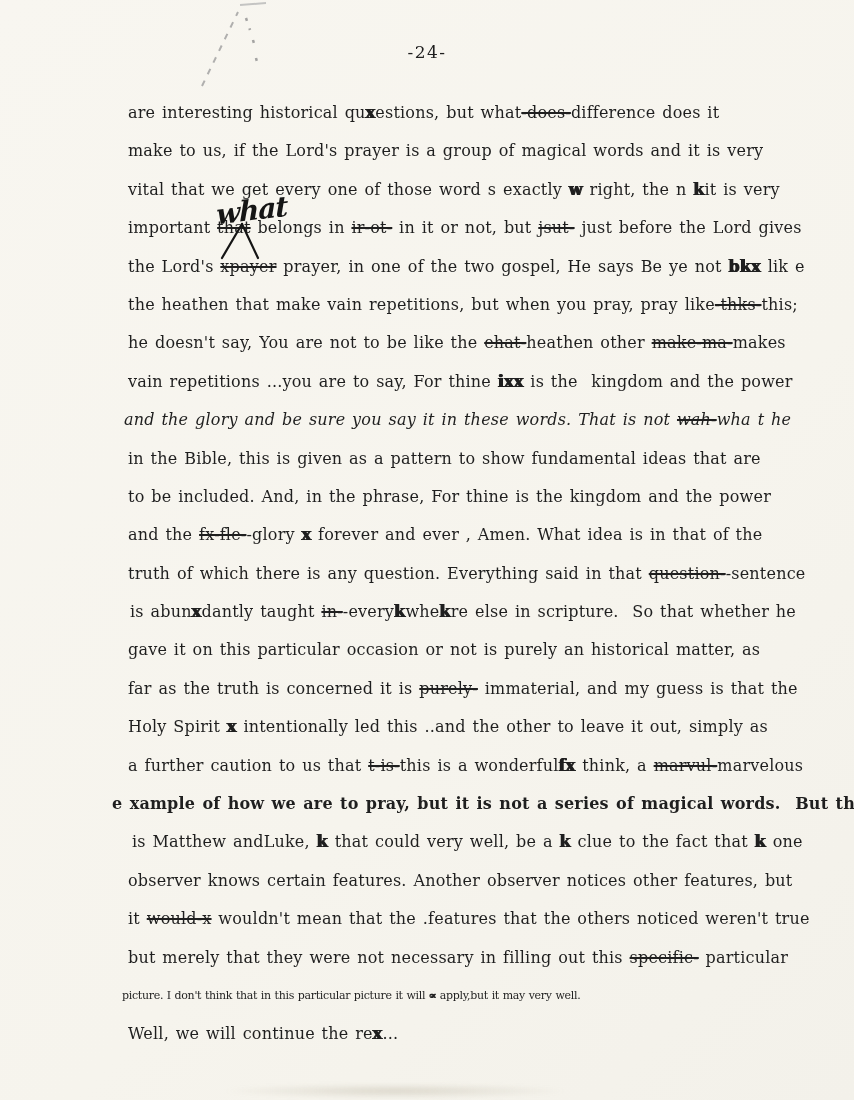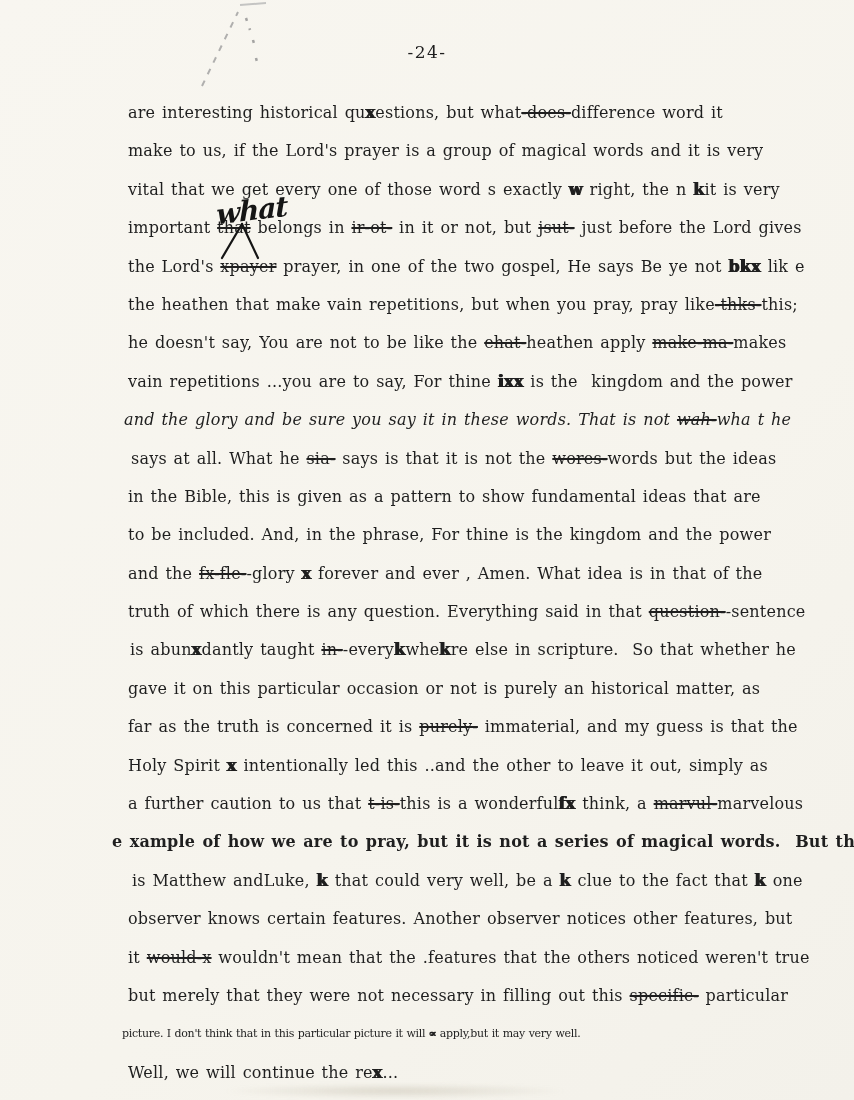--- a/index.html
+++ b/index.html
@@ -74,30 +74,29 @@
 
   <svg class="pencil-svg" width="130" height="88" viewBox="0 0 130 88">
     <path d="M52 84 L88 10" stroke="#9d9d9d" stroke-width="2" stroke-dasharray="6 7" fill="none" opacity="0.8"></path>
     <path d="M96 16 L100 28 M103 38 L105 45 M106 56 L107 60" stroke="#8f8f8f" stroke-width="2.5" stroke-dasharray="3 8" fill="none" opacity="0.8"></path>
     <path d="M90 3 L116 1" stroke="#b8b8b8" stroke-width="2" opacity="0.8"></path>
   </svg>
 
   <div class="page-number">-24-</div>
 
   <div class="typed-lines">
-      <div class="line"><span>are interesting historical qu</span><span class="over">x</span><span>estions, but what</span><span class="strike">-does-</span><span>difference word it</span></div>
+      <div class="line"><span>are interesting historical qu</span><span class="over">x</span><span>estions, but what</span><span class="strike">-does-</span><span>difference does it</span></div>
       <div class="line"><span>make to us, if the Lord's prayer is a group of magical words and it is very</span></div>
       <div class="line"><span>vital that we get every one of those word s exactly </span><span class="over">w</span><span> right, the n </span><span class="over">k</span><span>it is very</span></div>
       <div class="line"><span>important </span><span class="strike">that</span><span> belongs in </span><span class="strike">ir-ot-</span><span> in it or not, but </span><span class="strike">jsut-</span><span> just before the Lord gives</span></div>
       <div class="line"><span>the Lord's </span><span class="strike">xpayer</span><span> prayer, in one of the two gospel, He says Be ye not </span><span class="over">bkx</span><span> lik e</span></div>
       <div class="line"><span>the heathen that make vain repetitions, but when you pray, pray like</span><span class="strike">-thks-</span><span>this;</span></div>
-      <div class="line"><span>he doesn't say, You are not to be like the </span><span class="strike">ehat-</span><span>heathen apply </span><span class="strike">make-ma-</span><span>makes</span></div>
+      <div class="line"><span>he doesn't say, You are not to be like the </span><span class="strike">ehat-</span><span>heathen other </span><span class="strike">make-ma-</span><span>makes</span></div>
       <div class="line"><span>vain repetitions ...you are to say, For thine </span><span class="over">ixx</span><span> is the  kingdom and the power</span></div>
       <div class="line" style="margin-left: -4px; font-style: italic;"><span>and the glory and be sure you say it in these words. That is not </span><span class="strike">wah-</span><span>wha t he</span></div>
-      <div class="line" style="margin-left: 3px;"><span>says at all. What he </span><span class="strike">sia-</span><span> says is that it is not the </span><span class="strike">wores-</span><span>words but the ideas</span></div>
       <div class="line"><span>in the Bible, this is given as a pattern to show fundamental ideas that are</span></div>
       <div class="line"><span>to be included. And, in the phrase, For thine is the kingdom and the power</span></div>
       <div class="line"><span>and the </span><span class="strike">fx-fle-</span><span>-glory </span><span class="over">x</span><span> forever and ever , Amen. What idea is in that of the</span></div>
       <div class="line"><span>truth of which there is any question. Everything said in that </span><span class="strike">question-</span><span>-sentence</span></div>
       <div class="line" style="margin-left: 2px;"><span>is abun</span><span class="over">x</span><span>dantly taught </span><span class="strike">in-</span><span>-every</span><span class="over">k</span><span>whe</span><span class="over">k</span><span>re else in scripture.  So that whether he</span></div>
       <div class="line"><span>gave it on this particular occasion or not is purely an historical matter, as</span></div>
       <div class="line"><span>far as the truth is concerned it is </span><span class="strike">purely-</span><span> immaterial, and my guess is that the</span></div>
       <div class="line"><span>Holy Spirit </span><span class="over">x</span><span> intentionally led this ..and the other to leave it out, simply as</span></div>
       <div class="line"><span>a further caution to us that </span><span class="strike">t-is-</span><span>this is a wonderful</span><span class="over">fx</span><span> think, a </span><span class="strike">marvul-</span><span>marvelous</span></div>
       <div class="line" style="margin-left: -16px; font-weight: bold;"><span>e xample of how we are to pray, but it is not a series of magical words.  But this</span></div>

